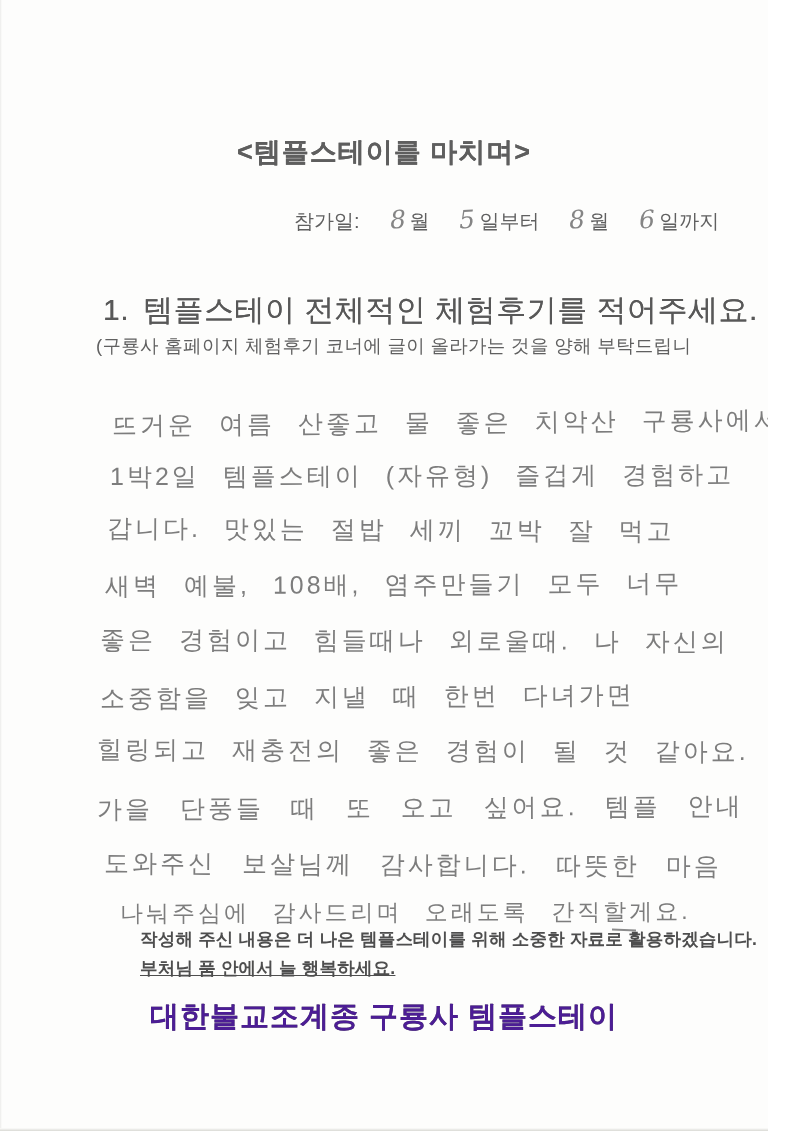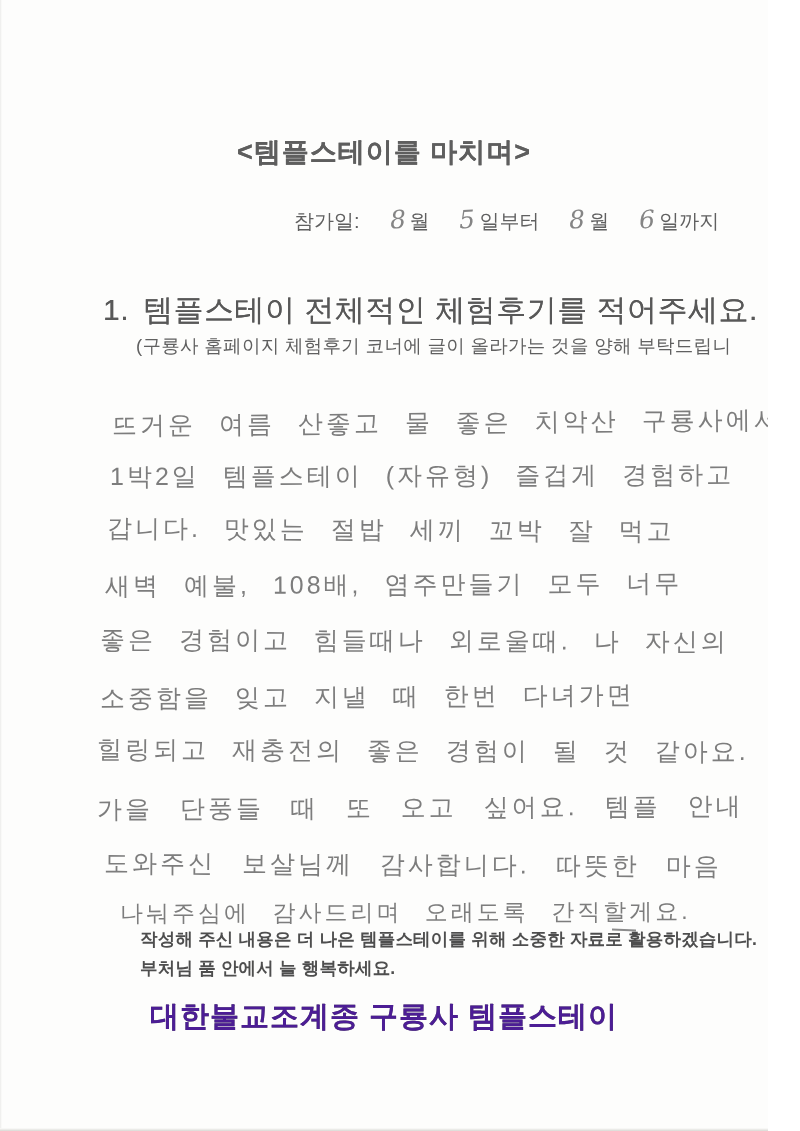--- a/index.html
+++ b/index.html
@@ -56,21 +56,20 @@
     text-shadow: 0 0 0.5px #666;
     white-space: nowrap;
   }
   .question-line .q-num { margin-right: 14px; }
 
   .consent-note {
     position: absolute; top: 331px; left: 96px;
     font-size: 18.5px; line-height: 30px; letter-spacing: 0.3px;
     color: #606060;
     white-space: nowrap;
-    margin-left: 40px;
   }
 
   .review { position: absolute; top: 0; left: 0; width: 100%; height: 100%; }
   .hw-line {
     position: absolute;
     font-size: 25px;
     color: #7d7d7d;
     letter-spacing: 3px;
     word-spacing: 13px;
     white-space: nowrap;
@@ -94,21 +93,21 @@
   }
 
   .footer-note {
     position: absolute; left: 95px;
     font-size: 17.5px; font-weight: bold; letter-spacing: 0.2px;
     color: #4e4e4e;
     white-space: nowrap;
     margin-left: 45px;
   }
   .footer-note.l1 { top: 927px; }
-  .footer-note.l2 { top: 956px; }
+  .footer-note.l2 { top: 956px; text-decoration: underline; }
 
   .org-title {
     position: absolute; top: 997px; left: 0; width: 100%;
     text-align: center;
     font-size: 29px; font-weight: bold; letter-spacing: 1px;
     color: #4c1d95;
     text-shadow: 0 0 0.6px #5a5a5a;
   }
 </style>
 </head>

